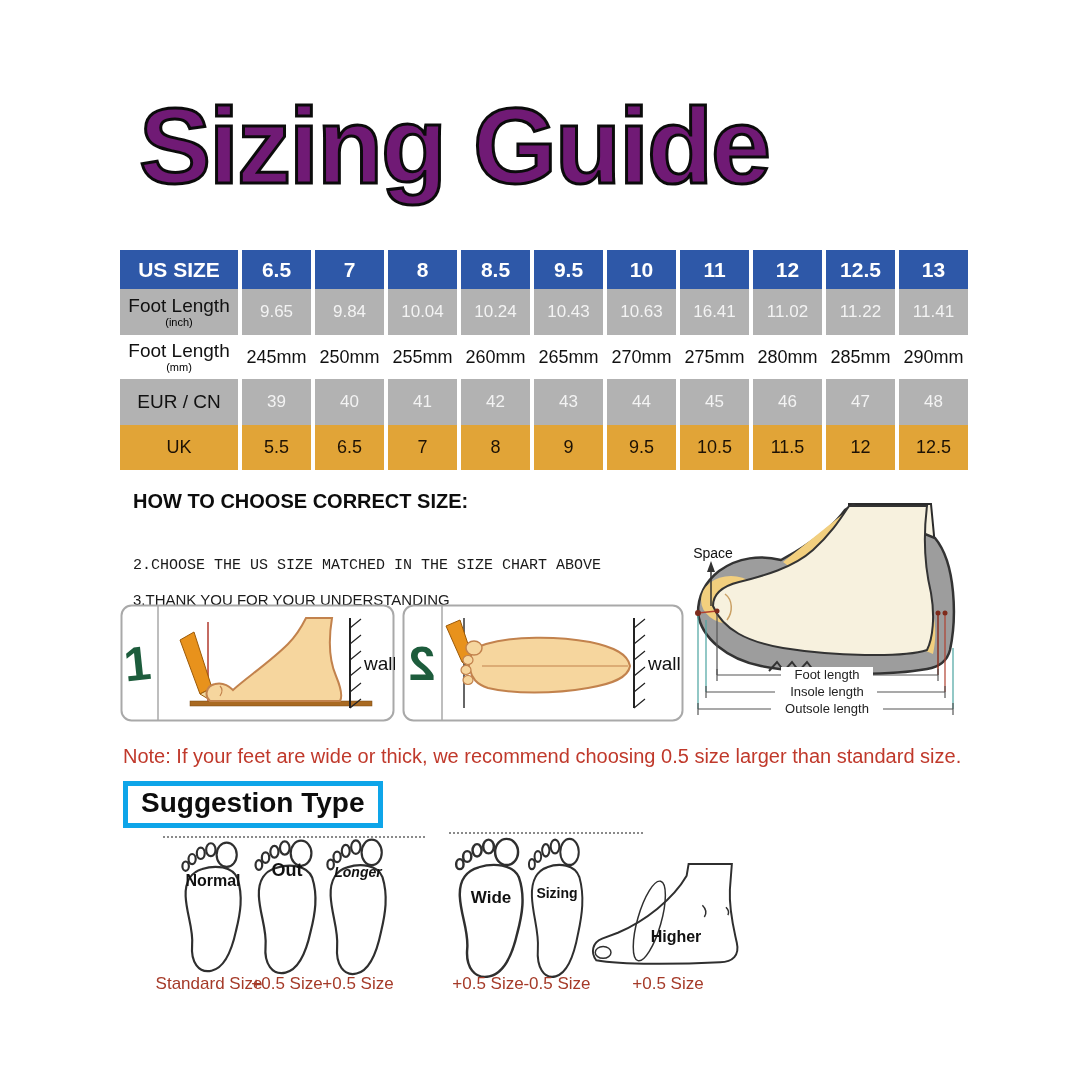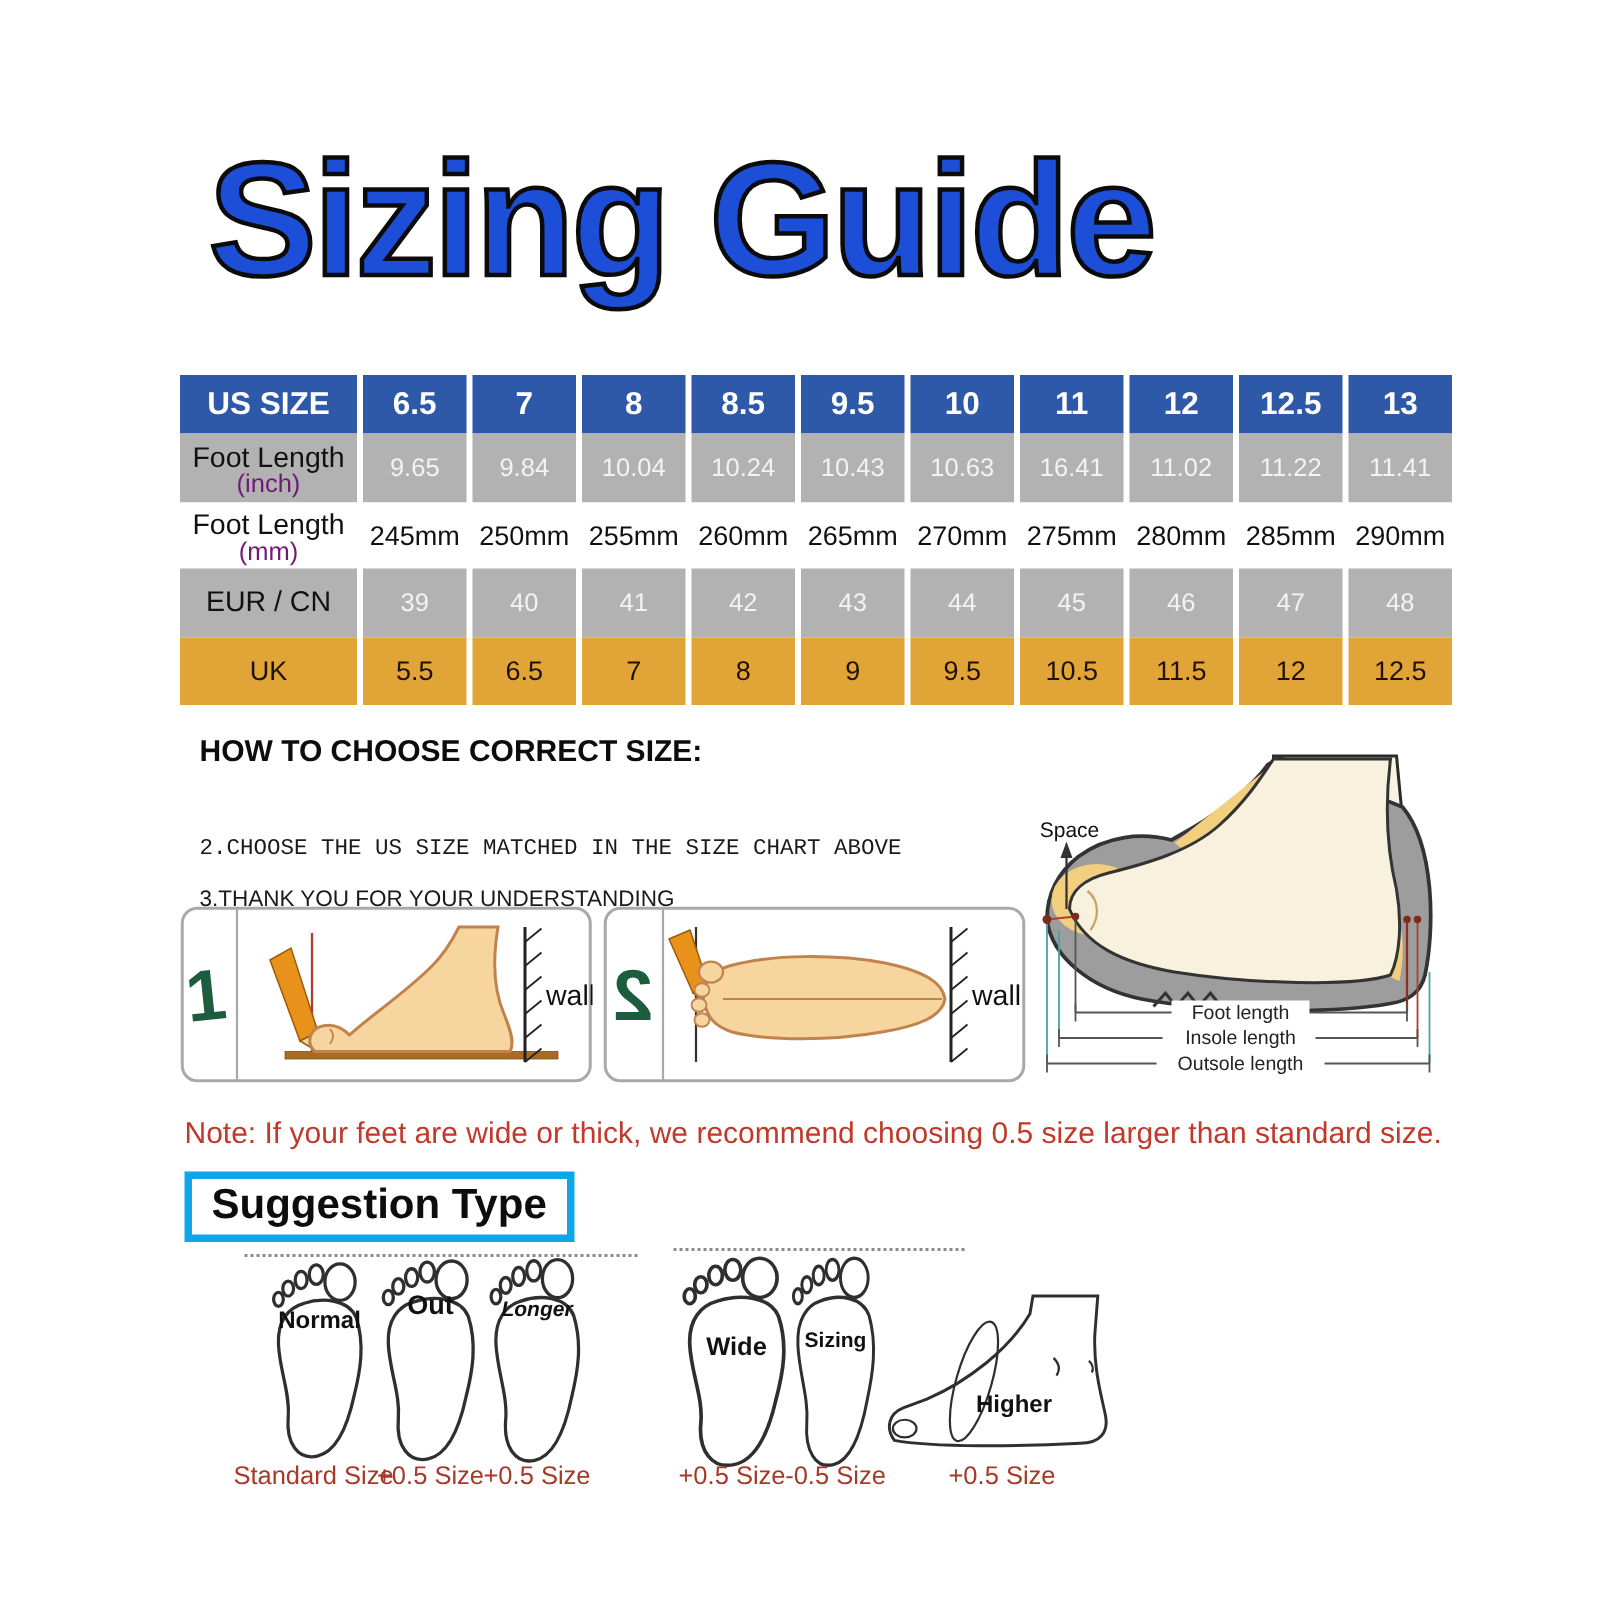--- a/index.html
+++ b/index.html
@@ -3,37 +3,37 @@
 <meta charset="utf-8">
 <style>
   html,body { margin:0; padding:0; background:#fff; }
   .canvas {
     position:relative; width:1080px; height:1080px; background:#ffffff;
     font-family:"Liberation Sans", sans-serif; overflow:hidden;
   }
   
   .title {
     position:absolute; top:83px; left:0; width:908px; text-align:center;
-    font-size:108px; font-weight:bold; color:#1d4ed8; letter-spacing:-2px;
+    font-size:108px; font-weight:bold; color:#701a75; letter-spacing:-2px;
     -webkit-text-stroke:3px #0b0b0b;
   }
   
   table.size { position:absolute; left:116px; top:250px; border-collapse:separate; border-spacing:4px 0; }
   table.size td { text-align:center; vertical-align:middle; padding:0; }
   td.lbl { width:118px; }
   td.val { width:69px; }
   tr.rh td { background:#2e58a8; color:#ffffff; font-weight:bold; font-size:21px; height:39px; }
   tr.rg td { background:#b2b2b2; height:46px; }
   tr.rw td { background:#ffffff; height:44px; }
   tr.ru td { background:#e1a437; height:45px; font-size:18px; color:#1d1205; }
   tr.rg td.val { color:#f3f3f3; font-size:17px;margin-top:40px; }
   tr.rg td.lbl, tr.rw td.lbl { color:#111; }
   tr.rw td.val { color:#111; font-size:18px; }
   .lbl-main { font-size:19px; color:#111; line-height:20px; }
-  .lbl-sub  { font-size:17px; color:#701a75; line-height:13px; }
+  .lbl-sub  { font-size:11px; color:#000000; line-height:13px; }
   .lbl-one  { font-size:19px; color:#111; }
   tr.ru td.lbl { font-size:18px; font-weight:normal; }
   
   .howto-h { position:absolute; left:133px; top:490px; font-size:20px; font-weight:bold; color:#0d0d0d; }
   .step { position:absolute; left:133px; font-size:15px; color:#1a1a1a; }
   .s1 { top:524px; } .s2 { top:557px;font-family:Liberation Mono, monospace; } .s3 { top:591px; }
   
   .panel1 { position:absolute; left:120px; top:604px; }
   .panel2 { position:absolute; left:402px; top:604px; }
   .shoe   { position:absolute; left:683px; top:498px; }

